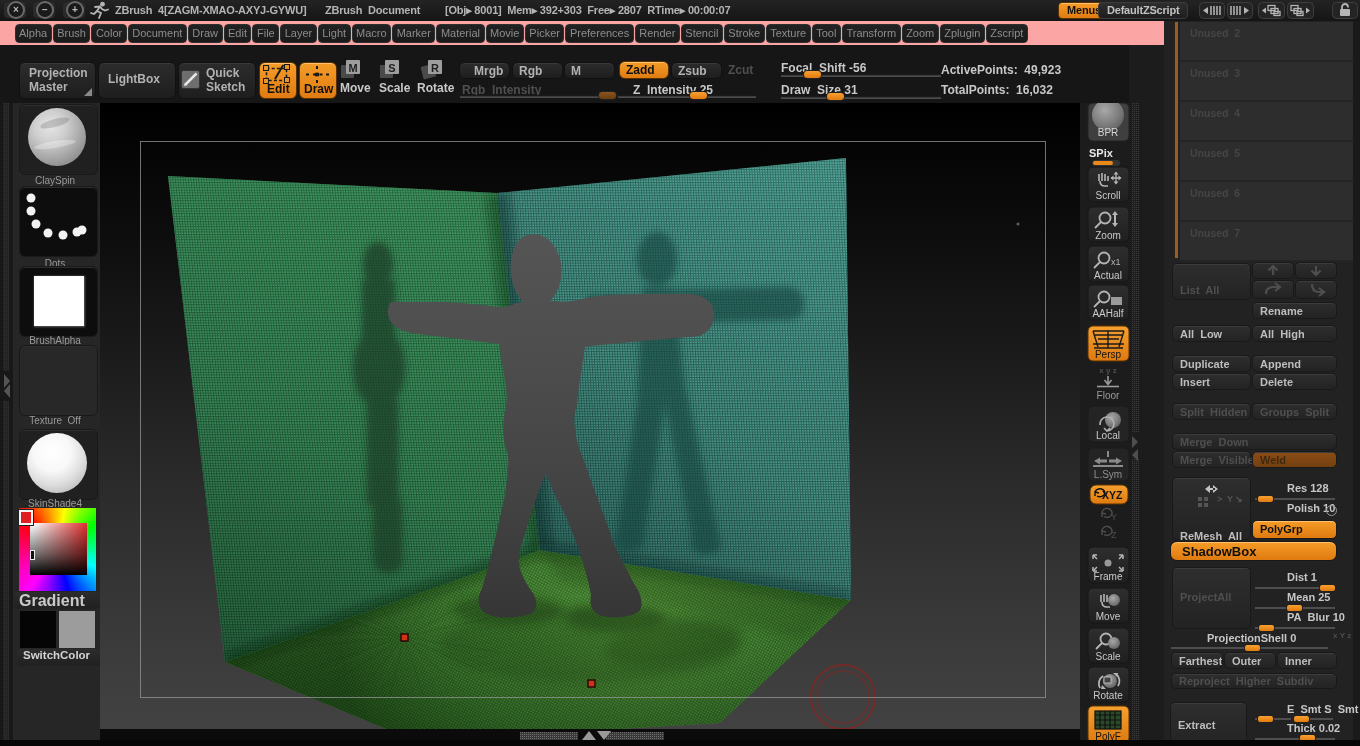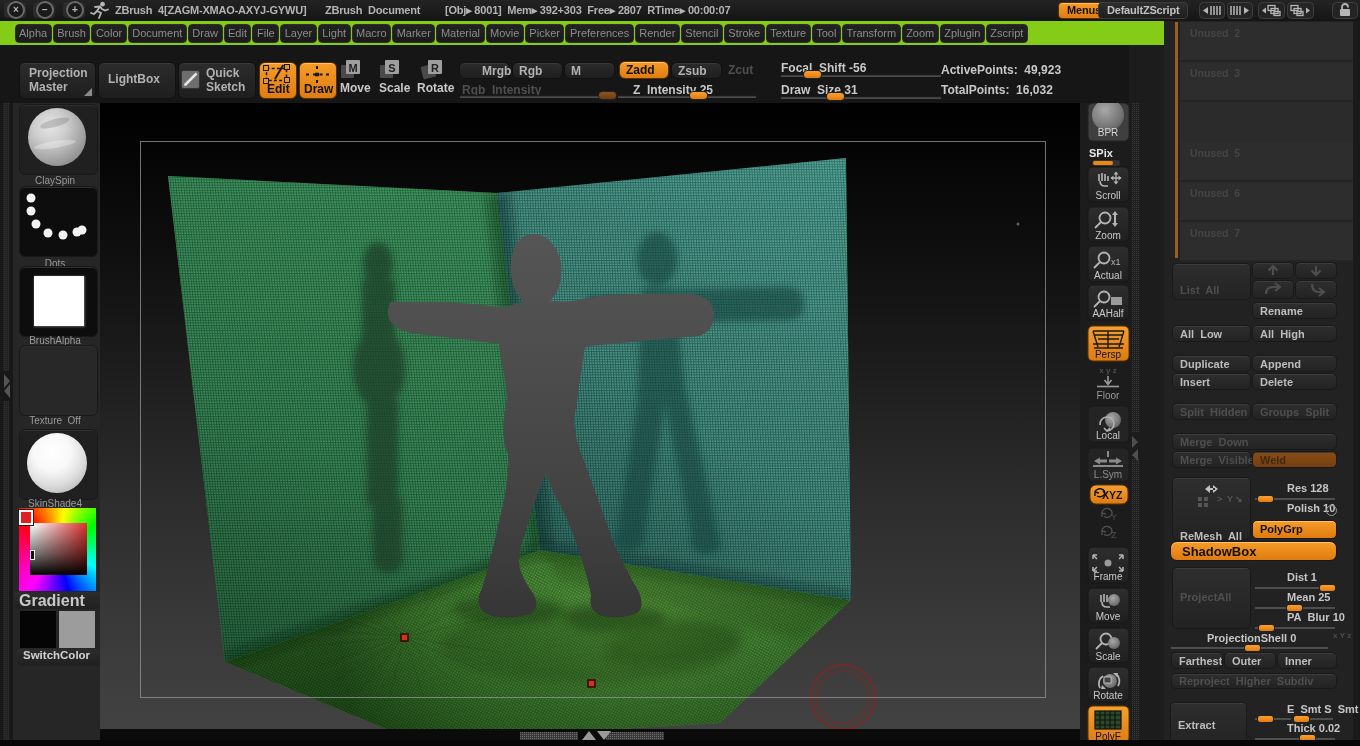--- a/index.html
+++ b/index.html
@@ -4,21 +4,21 @@
 <style>
 html,body{margin:0;padding:0;}
 body{width:1360px;height:746px;background:#1c1c1c;font-family:"Liberation Sans",sans-serif;position:relative;overflow:hidden;}
 .abs{position:absolute;}
 
 #titlebar{left:0;top:0;width:1360px;height:21px;background:linear-gradient(#232323,#151515);}
 .circbtn{position:absolute;top:2px;width:22px;height:16px;background:#2a2a2a;border-radius:4px;}
 .circ{position:absolute;left:3px;top:-1px;width:14px;height:14px;border-radius:50%;background:#1a1a1a;border:2px solid #6a6a6a;color:#bbb;font-size:10px;font-weight:bold;text-align:center;line-height:13px;}
 .ttext{position:absolute;top:4px;font-size:11px;font-weight:bold;color:#b4b4b4;letter-spacing:-0.2px;white-space:nowrap;}
 
-#menubar{left:0;top:21px;width:1164px;height:24px;background:#84cc16;}
+#menubar{left:0;top:21px;width:1164px;height:24px;background:#fca5a5;}
 .menu{display:inline-block;margin:3px 0.5px 0 0.5px;padding:2px 3.5px 3px 3.5px;font-size:11px;color:#8c8c8c;border:1px solid #2e2e2e;border-radius:4px;background:linear-gradient(#222,#1a1a1a);white-space:nowrap;}
 
 #toolbar{left:0;top:45px;width:1129px;height:58px;background:#161616;}
 .tbtn{position:absolute;background:linear-gradient(#2c2c2c,#1e1e1e);border:1px solid #111;box-shadow:inset 0 1px 0 #3a3a3a;border-radius:6px;color:#b2b2b2;font-weight:bold;}
 .obtn{background:linear-gradient(#f59c28,#e07c12);border:1px solid #5a3000;box-shadow:inset 0 1px 0 #ffc070;color:#111;}
 .slabel{position:absolute;font-size:12px;font-weight:bold;color:#c8c8c8;white-space:nowrap;}
 .track{position:absolute;height:2px;background:linear-gradient(#333,#555);border-top:1px solid #1a1a1a;}
 .knob{position:absolute;width:17px;height:7px;border-radius:4px;background:linear-gradient(#f7a030,#e37c10);border:1px solid #222;}
 .gray{color:#4f4f4f !important;}
 
@@ -110,21 +110,21 @@
  <div class="tbtn obtn" style="left:259px;top:17px;width:36px;height:35px;font-size:12px;">
       <div style="position:absolute;bottom:2px;left:7px;">Edit</div>
     </div>
  <div class="tbtn obtn" style="left:299px;top:17px;width:36px;height:35px;font-size:12px;">
       <div style="position:absolute;bottom:2px;left:4px;">Draw</div>
     </div>
  <div class="slabel" style="left:340px;top:36px;color:#c9c9c9;">Move</div>
  <div class="slabel" style="left:379px;top:36px;color:#c9c9c9;">Scale</div>
  <div class="slabel" style="left:417px;top:36px;color:#c9c9c9;">Rotate</div>
  <div class="tbtn" style="left:459px;top:17px;width:49px;height:15px;">
-      <span style="position:absolute;left:22px;top:1px;font-size:12px;">Mrgb</span>
+      <span style="position:absolute;left:14px;top:1px;font-size:12px;">Mrgb</span>
     </div>
  <div class="tbtn" style="left:512px;top:17px;width:49px;height:15px;">
       <span style="position:absolute;left:6px;top:1px;font-size:12px;">Rgb</span>
     </div>
  <div class="tbtn" style="left:564px;top:17px;width:49px;height:15px;">
       <span style="position:absolute;left:6px;top:1px;font-size:12px;">M</span>
     </div>
  <div class="tbtn obtn" style="left:619px;top:16px;width:48px;height:16px;">
       <span style="position:absolute;left:6px;top:1px;font-size:12px;">Zadd</span>
     </div>
@@ -556,20 +556,23 @@
  </svg>
 </div>
 <div class="abs" id="rpanel">
  <div class="abs" style="left:16px;top:1px;width:173px;height:240px;background:#2b2b2b;"></div>
  <div class="unused" style="top:1px;">
       <span>Unused&nbsp; 2</span>
     </div>
  <div class="unused" style="top:41px;">
       <span>Unused&nbsp; 3</span>
     </div>
+ <div class="unused" style="top:81px;">
+      <span>Unused&nbsp; 4</span>
+    </div>
  <div class="unused" style="top:121px;">
       <span>Unused&nbsp; 5</span>
     </div>
  <div class="unused" style="top:161px;">
       <span>Unused&nbsp; 6</span>
     </div>
  <div class="unused" style="top:201px;">
       <span>Unused&nbsp; 7</span>
     </div>
  <div class="abs" style="left:11px;top:1px;width:3px;height:236px;background:#9c5e1c;"></div>

